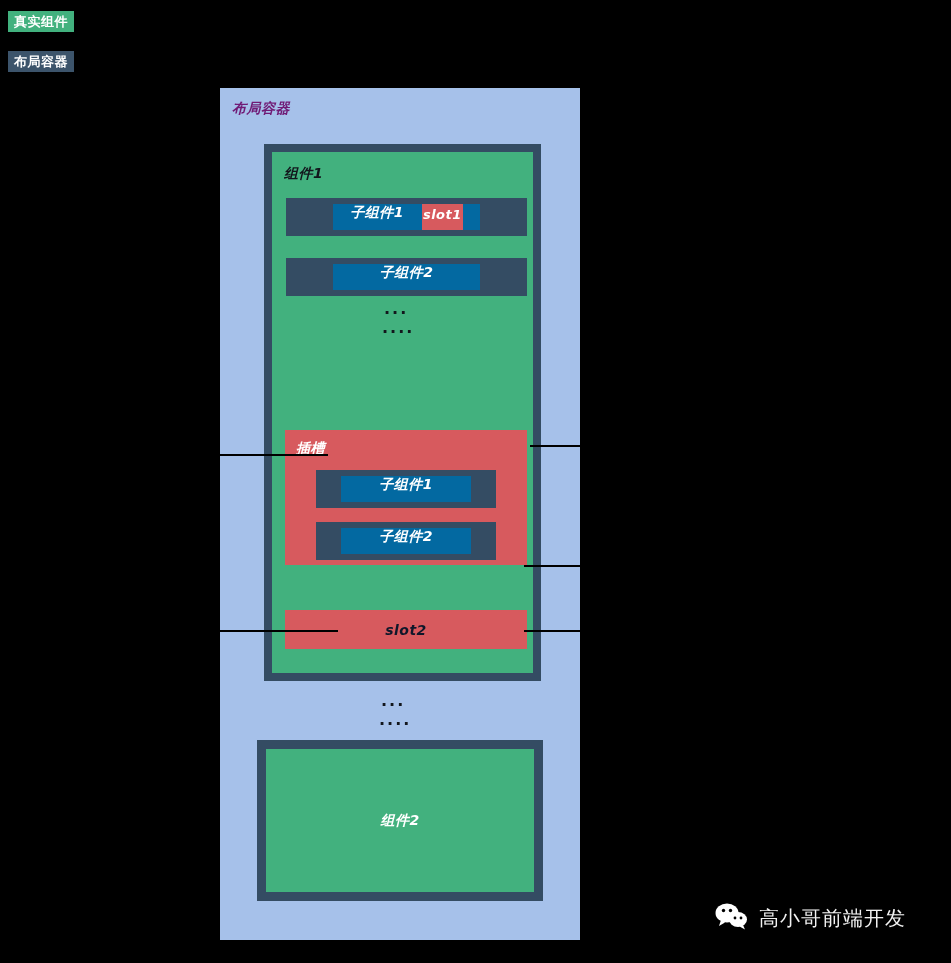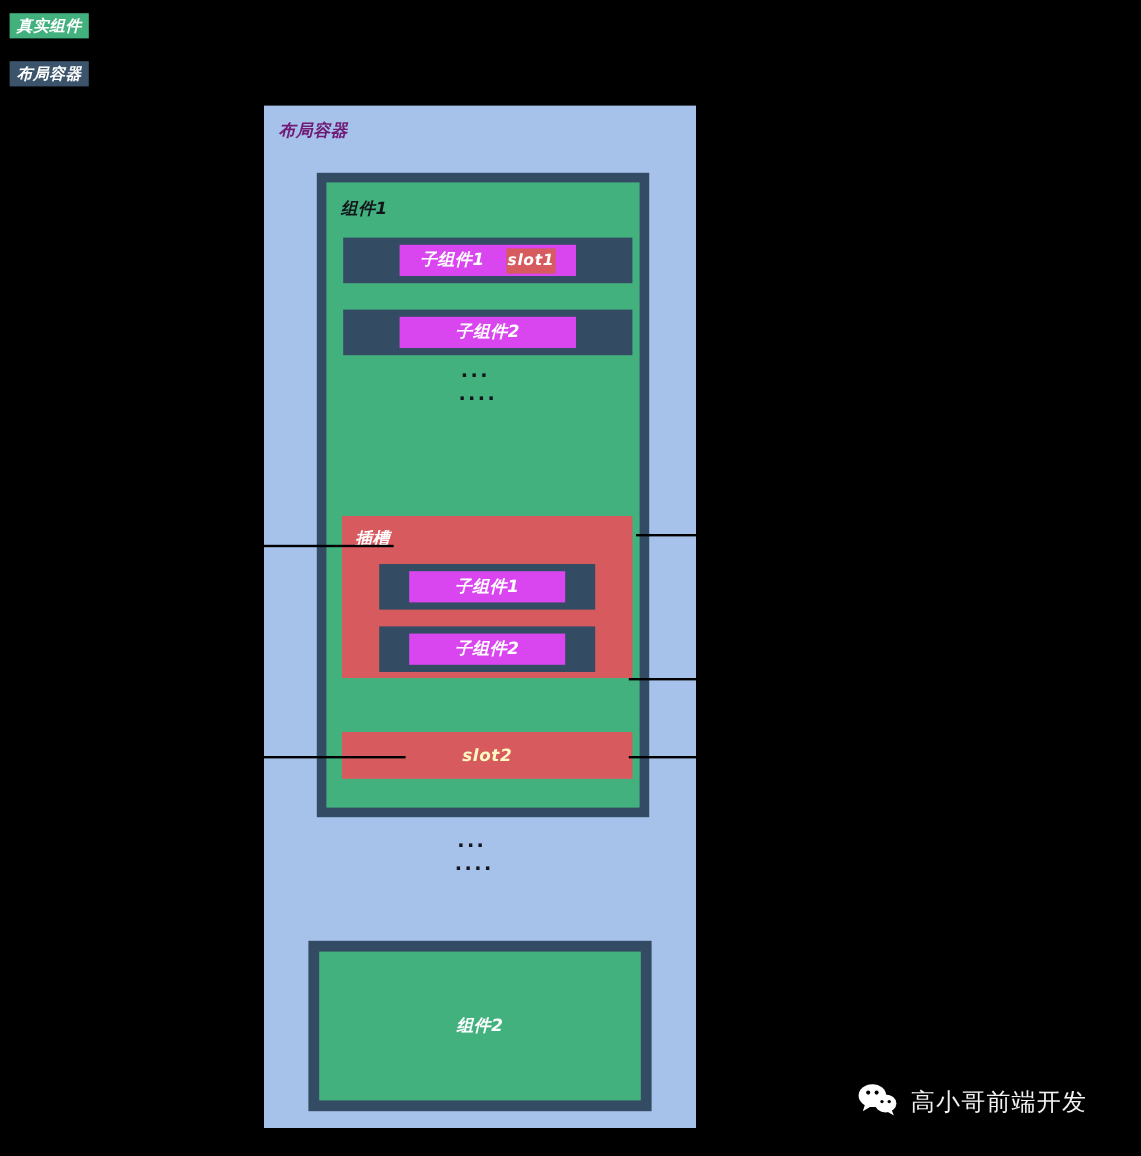--- a/index.html
+++ b/index.html
@@ -16,21 +16,20 @@
   }
 
   
   .legend-chip {
     position: absolute;
     display: flex;
     align-items: center;
     justify-content: center;
     font-size: 13px;
     font-weight: bold;
-    font-style: italic;
     color: #ffffff;
     letter-spacing: 0.5px;
     box-sizing: border-box;
     padding: 0 6px;
     height: 21px;
   }
   #legend-real  { left: 8px;  top: 11px; background: #42b17e; }
   #legend-virt  { left: 8px;  top: 51px; background: #3c546b; }
 
   
@@ -86,23 +85,22 @@
   
   .virtual-row {
     position: absolute;
     background: #344c63;
     box-sizing: border-box;
     display: flex;
     align-items: center;
     justify-content: center;
   }
   .green-inner {
-    background: #d946ef;
-    display: flex;
-    align-items: center;
+    background: #0369a1;
+    display: flex;
     justify-content: center;
     gap: 18px;
     box-sizing: border-box;
     height: 26px;
   }
   .inner-label {
     font-size: 14px;
     font-weight: bold;
     font-style: italic;
     color: #ffffff;
@@ -169,33 +167,33 @@
     position: absolute;
     left: 13px;
     top: 458px;
     width: 242px;
     height: 39px;
     background: #d75a5e;
     display: flex;
     align-items: center;
     justify-content: center;
   }
-  #slot2-bar .inner-label { color: #fef9c3; }
+  #slot2-bar .inner-label { color: #0f172a; }
 
   
   #dots3-b { left: 161px; top: 605px; }
   #dots4-b { left: 159px; top: 624px; }
 
   
   #component2-frame {
     position: absolute;
     left: 37px;
-    top: 696px;
+    top: 652px;
     width: 286px;
-    height: 142px;
+    height: 161px;
     background: #344c63;
     box-sizing: border-box;
     padding: 9px;
   }
   #component2-body {
     width: 100%;
     height: 100%;
     background: #42b17e;
     display: flex;
     align-items: center;

